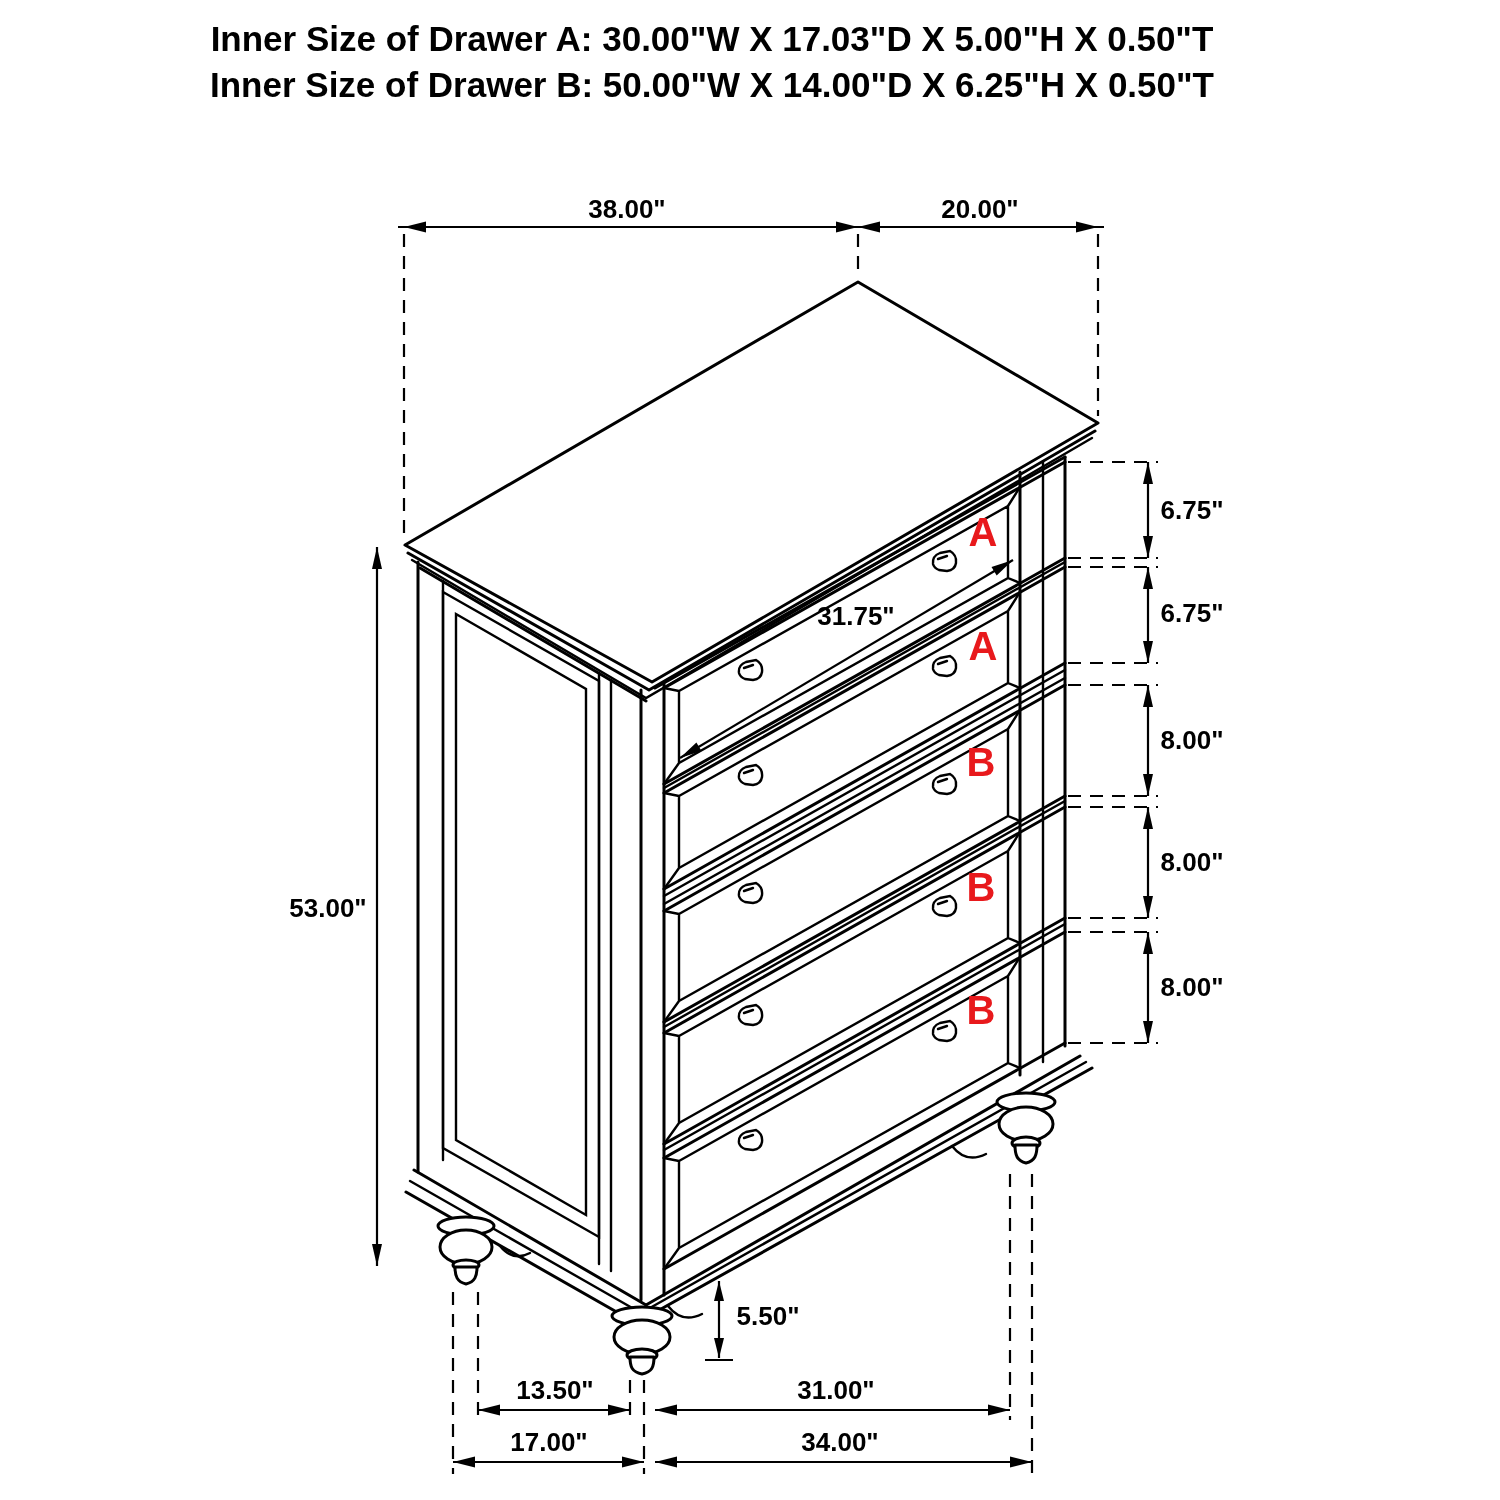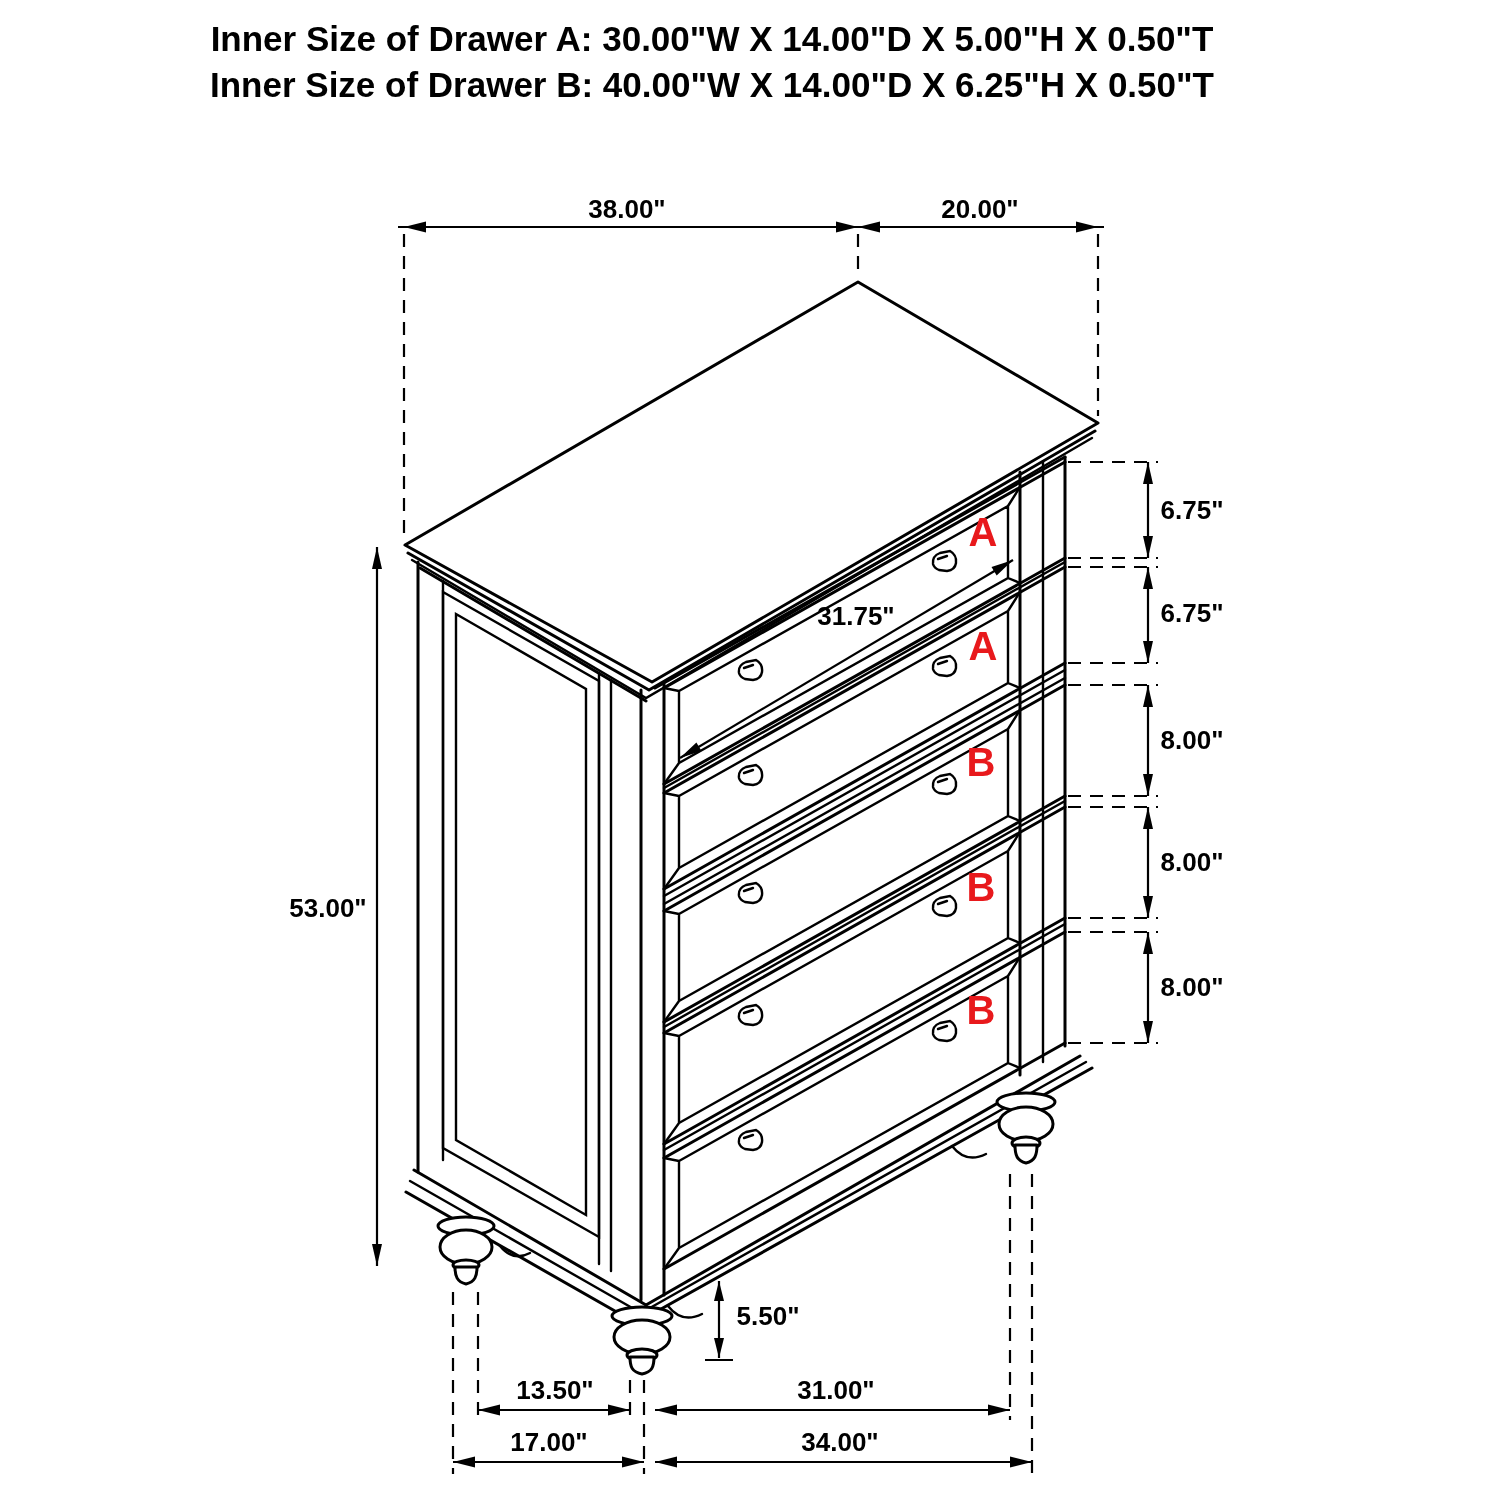--- a/index.html
+++ b/index.html
@@ -16,22 +16,22 @@
   .arr{fill:#000;stroke:none;}
   text.dimlbl{font:bold 26px "Liberation Sans",sans-serif;fill:#000;text-anchor:middle;}
   text.redlbl{font:bold 40px "Liberation Sans",sans-serif;text-anchor:middle;}
 </style>
 </head>
 <body>
 
 <div id="page">
 
   <div id="header">
-    <div>Inner Size of Drawer A: 30.00"W X 14.00"D X 5.00"H X 0.50"T</div>
-    <div>Inner Size of Drawer B: 40.00"W X 14.00"D X 6.25"H X 0.50"T</div>
+    <div>Inner Size of Drawer A: 30.00"W X 17.03"D X 5.00"H X 0.50"T</div>
+    <div>Inner Size of Drawer B: 50.00"W X 14.00"D X 6.25"H X 0.50"T</div>
   </div>
 
   <svg width="1500" height="1500" viewBox="0 0 1500 1500">
 
     <defs>
       <g id="handle-shape">
         <path class="lnt" fill="#fff" d="M-12,3 Q-13,-5 -5,-8 L5,-10 Q12,-6 11,2 Q10,9 2,10 L-6,9 Q-11,7 -12,3 Z"></path>
         <path class="lnt" d="M-7,-2 L2,-5"></path>
       </g>
     </defs>

